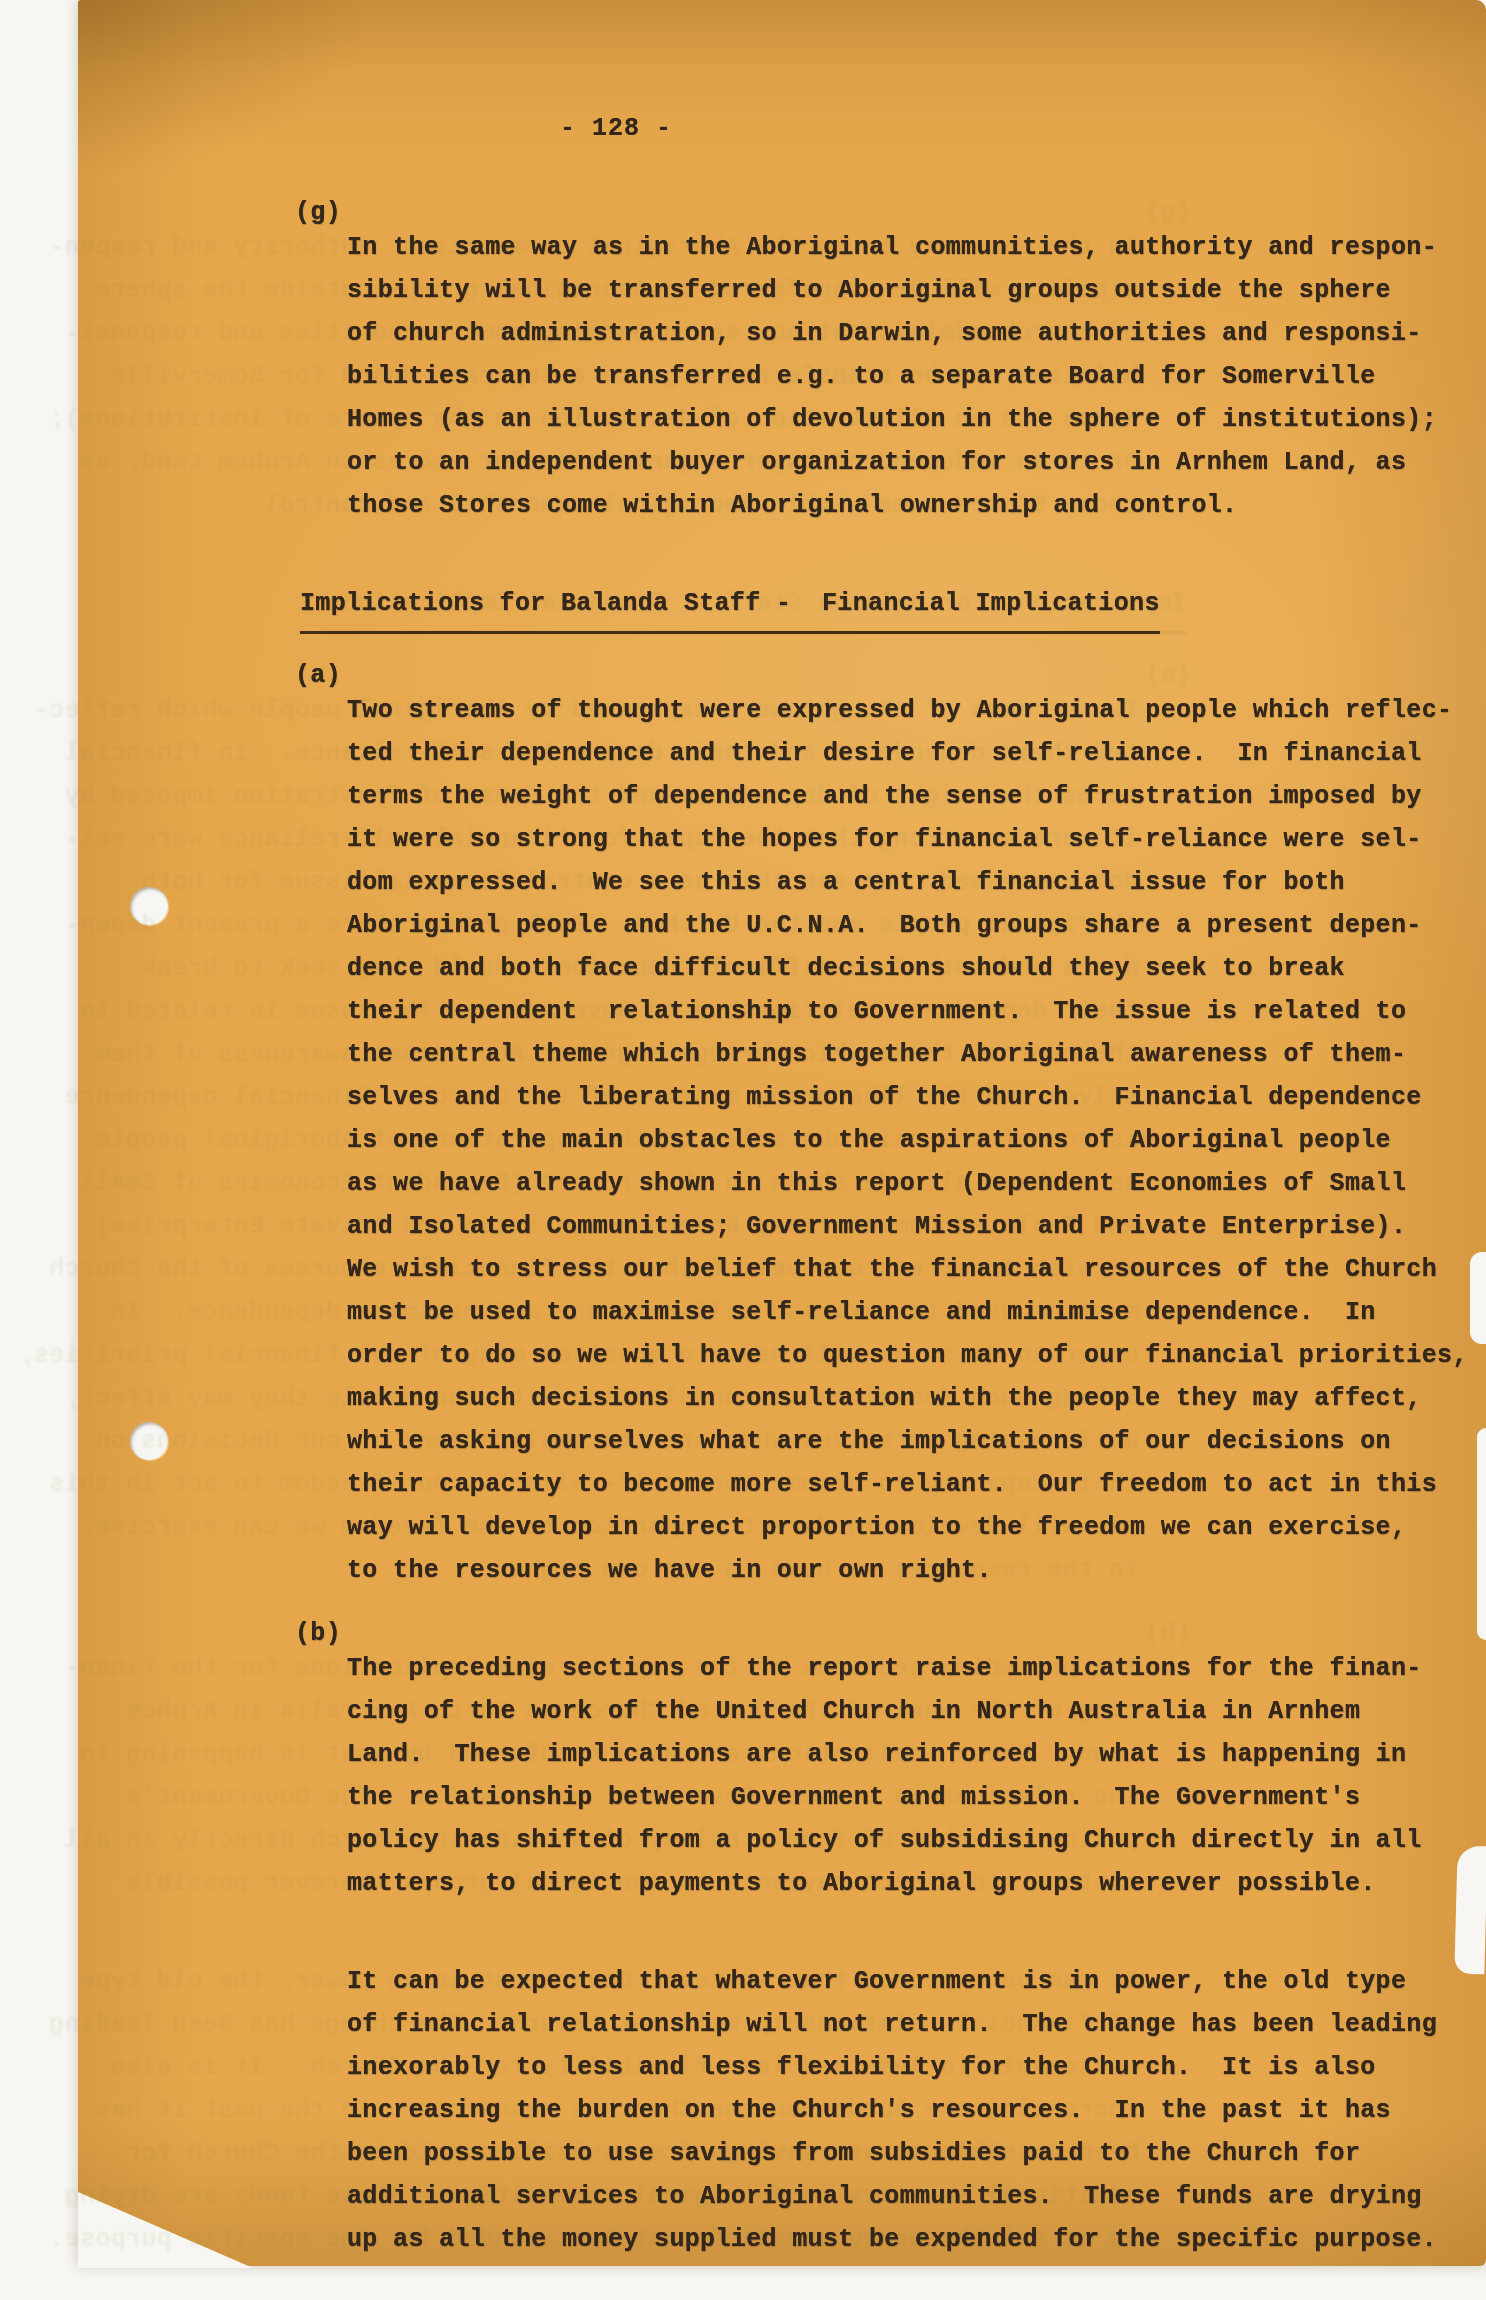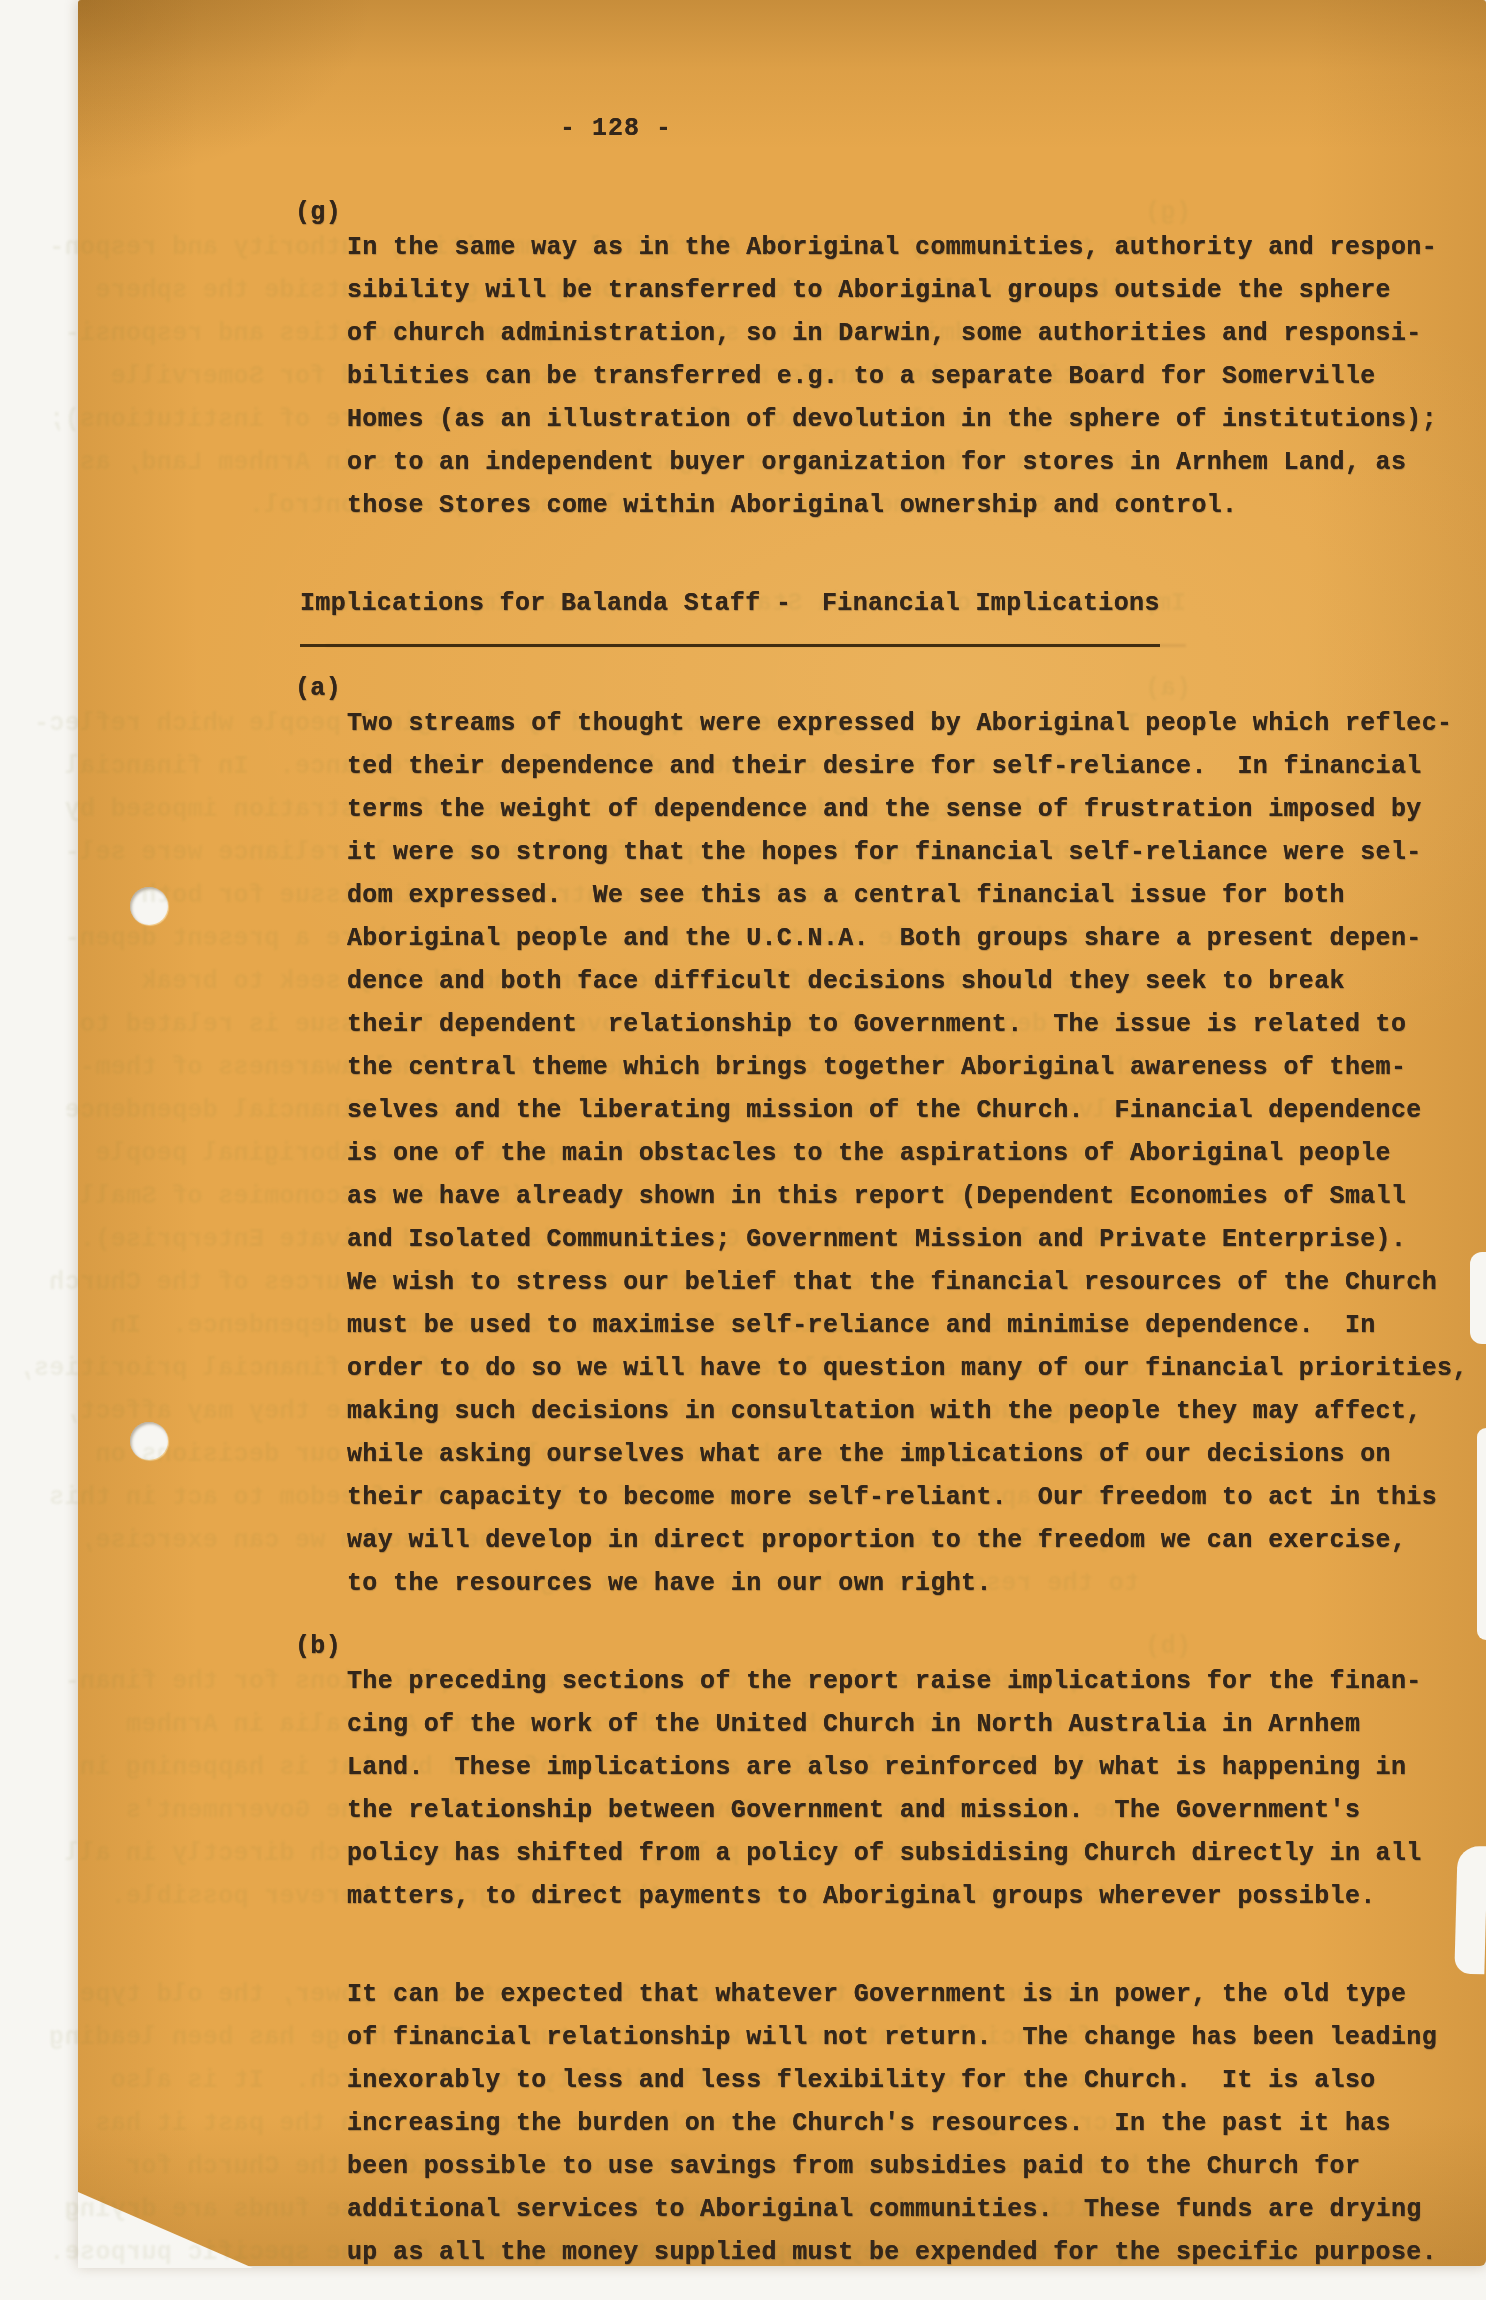--- a/index.html
+++ b/index.html
@@ -2,20 +2,21 @@
 <html><head>
 <meta charset="utf-8">
 <style>
   html,body{margin:0;padding:0;background:#f7f6f2;}
   .screen{
     position:relative;
     width:1486px;height:2300px;
     background:#f7f6f2;
     overflow:hidden;
     font-family:"Liberation Mono","DejaVu Sans Mono",monospace;
+    border-radius:10px;
   }
   .paper{
     position:absolute;left:78px;top:0;width:1408px;height:2266px;
     background:
       radial-gradient(420px 260px at 0% 0%, rgba(110,70,15,0.30), transparent 70%),
       radial-gradient(1200px 700px at 62% 30%, rgba(255,226,160,0.18), transparent 65%),
       linear-gradient(180deg, rgba(140,92,26,0.34) 0px, rgba(140,92,26,0.10) 70px, rgba(140,92,26,0) 150px),
       linear-gradient(0deg, rgba(140,92,26,0.26) 0px, rgba(140,92,26,0) 150px),
       linear-gradient(270deg, rgba(146,96,28,0.20) 0px, rgba(146,96,28,0) 180px),
       linear-gradient(90deg, rgba(146,96,28,0.16) 0px, rgba(146,96,28,0) 120px),
@@ -51,21 +52,21 @@
     font-size:25px;line-height:43px;font-weight:bold;letter-spacing:0.35px;
     text-shadow:0 0 0.6px rgba(51,38,26,0.8), 0.5px 0.5px 0.8px rgba(51,38,26,0.28);
   }
   .block{display:flex;margin-left:295px;margin-right:20px;}
   .block + .block{margin-top:20px;}
   .block .label{flex:0 0 52px;width:52px;}
   .block .lines{white-space:pre;margin-top:35px;}
   .block.heading{margin-left:300px;}
   .block.heading .lines{
     border-bottom:3px solid rgba(48,32,10,0.9);
-    padding-bottom:19px;
+    padding-bottom:6px;
   }
   .ghost{
     transform:scaleX(-1);
     opacity:0.085;
     filter:blur(1px);
     color:#7c7c34;
     text-shadow:none;
     pointer-events:none;
   }
 </style>

